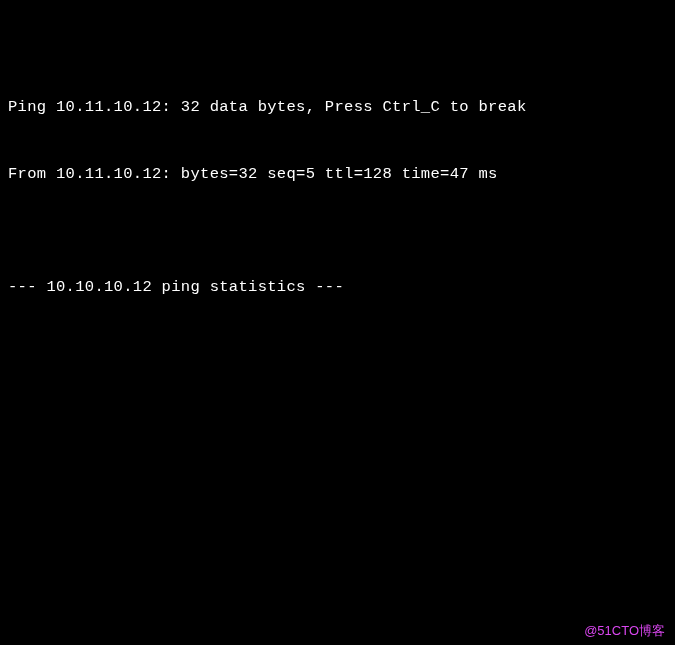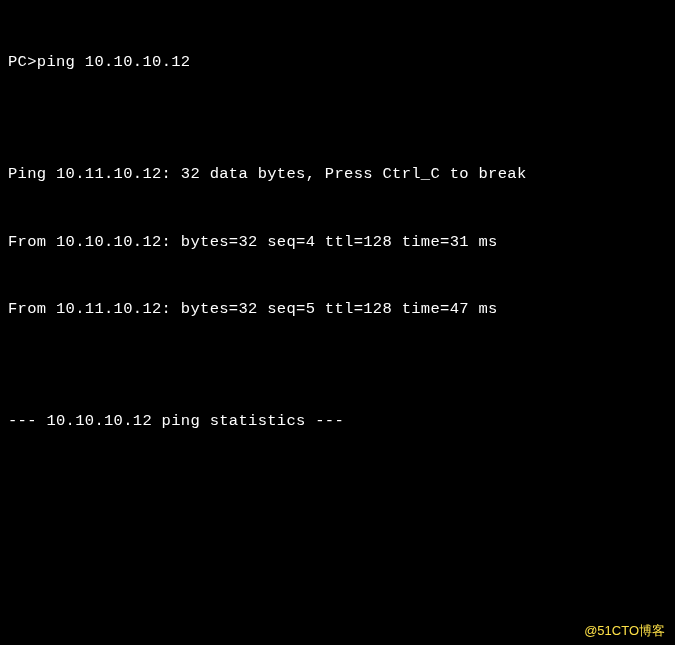--- a/index.html
+++ b/index.html
@@ -18,34 +18,32 @@
     }
     .terminal {
       white-space: pre;
     }
     .line { display: block; }
     .prompt-line { display: flex; }
     .watermark {
       position: absolute;
       right: 10px;
       bottom: 4px;
-      color: #fde047;
+      color: #d946ef;
       font-size: 13px;
       font-family: sans-serif;
       letter-spacing: 0;
     }
   </style>
 </head>
 <body>
 
 <div class="terminal">
-  <span class="line prompt-line"><span>PC&gt;</span><span>ping 10.10.10.12</span></span>
   <span class="line"></span>
   <span class="line">Ping 10.11.10.12: 32 data bytes, Press Ctrl_C to break</span>
-  <span class="line">From 10.10.10.12: bytes=32 seq=4 ttl=128 time=31 ms</span>
   <span class="line">From 10.11.10.12: bytes=32 seq=5 ttl=128 time=47 ms</span>
   <span class="line"></span>
   <span class="line">--- 10.10.10.12 ping statistics ---</span>
   
   
   
   
   <span class="line"></span>
   
   <span class="line"></span>

